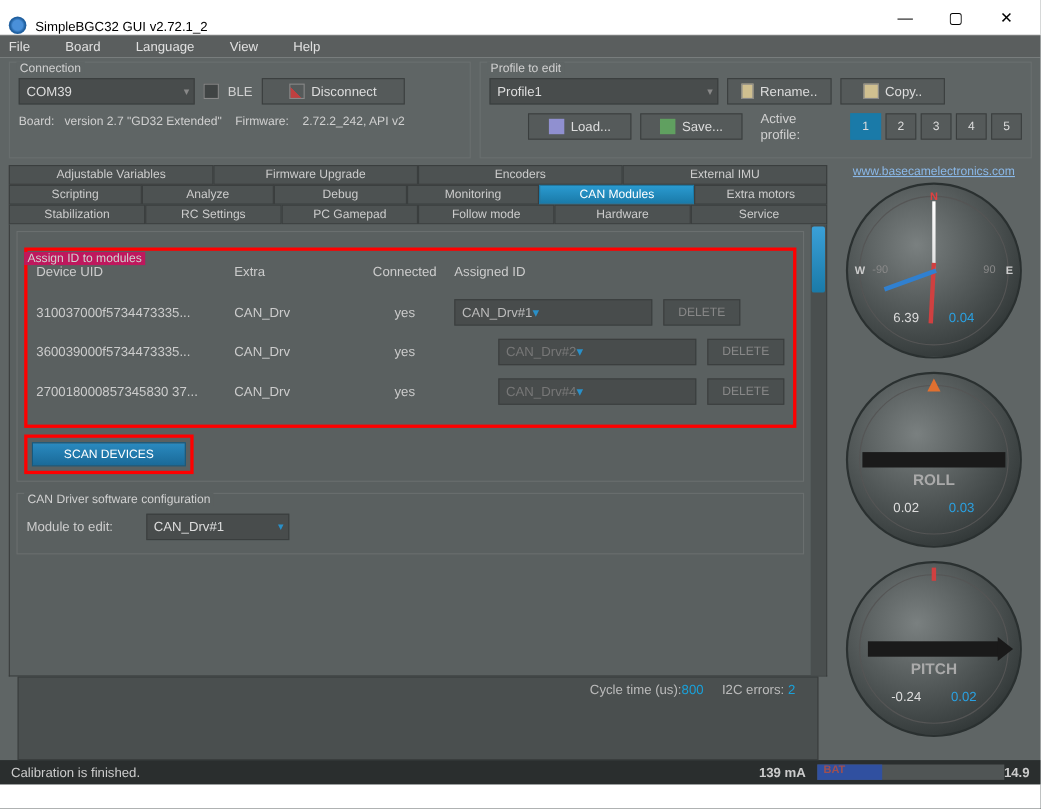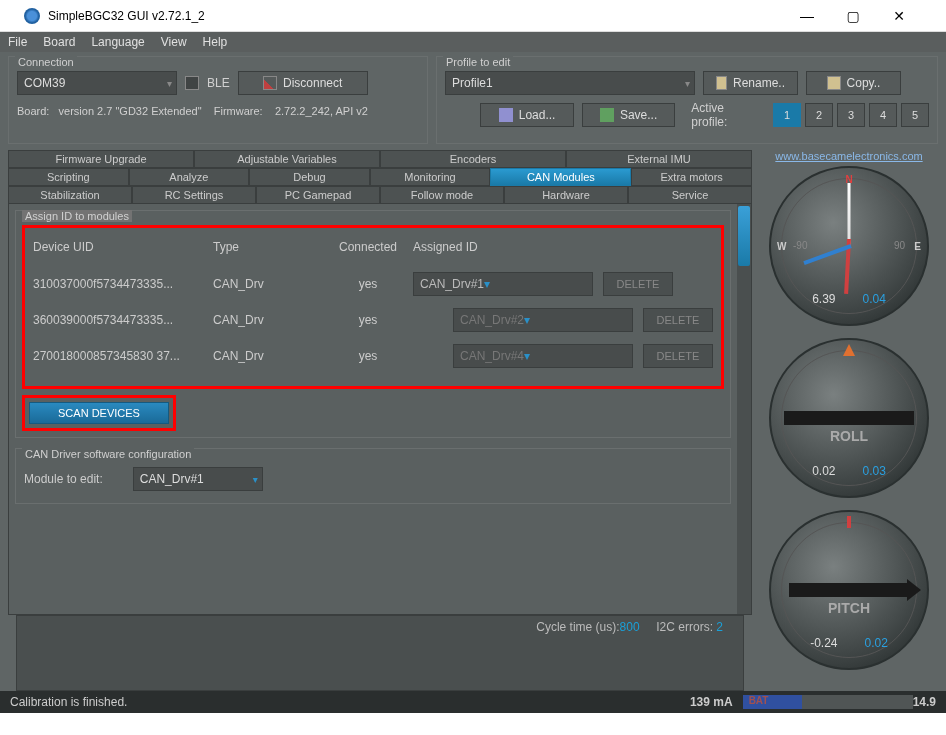--- a/index.html
+++ b/index.html
@@ -1,25 +1,25 @@
 <!DOCTYPE html>
 <html><head>
 <meta charset="utf-8">
 <style>
   * { box-sizing: border-box; margin: 0; padding: 0; font-family: Arial, sans-serif; }
   body { width: 946px; height: 735px; background: #fff; overflow: hidden; }
   
   
-  .titlebar { height: 32px; background: #fff; display: flex; align-items: center; padding: 0 24px; border-bottom: 1px solid #ddd; }
+  .titlebar { height: 32px; background: #fff; display: flex; align-items: flex-end; padding: 0 8px; border-bottom: 1px solid #ddd; }
   .titlebar .app-icon { width: 16px; height: 16px; background: radial-gradient(circle, #4a90d9 40%, #2060a0 60%); border-radius: 50%; margin-right: 8px; }
   .titlebar .title { flex: 1; font-size: 12px; color: #000; }
   .win-btn { width: 46px; height: 30px; display: flex; align-items: center; justify-content: center; font-size: 14px; color: #000; }
   
   
-  .menubar { height: 20px; background: #5a5e5e; display: flex; align-items: center; padding: 0 8px; gap: 16px; color: #e0e0e0; font-size: 12px; }
+  .menubar { height: 20px; background: #5a5e5e; display: flex; align-items: center; padding: 0 8px; gap: 32px; color: #e0e0e0; font-size: 12px; }
   .menubar span { cursor: pointer; }
   
   
   .app-body { height: 661px; background: #5f6565; display: flex; flex-direction: column; }
   
   
   .top-row { display: flex; padding: 4px 8px 0 8px; gap: 8px; }
   .panel { border: 1px solid #6a6f6f; position: relative; padding: 14px 8px 8px 8px; }
   .panel-title { position: absolute; top: -1px; left: 6px; font-size: 11px; color: #d0d0d0; background: #5f6565; padding: 0 3px; }
   
@@ -49,21 +49,21 @@
   .tab { background: #4d5252; border: 1px solid #3a3e3e; padding: 2px 8px; color: #ccc; display: flex; align-items: center; justify-content: center; height: 18px; cursor: pointer; }
   .tab.active { background: linear-gradient(#2a9ad0, #1a7aa8); color: #fff; border-color: #1a7aa8; }
   
   .tab-content { flex: 1; background: #5a6060; border: 1px solid #3a3e3e; border-top: none; position: relative; min-height: 0; }
   .scrollbar-track { position: absolute; right: 0; top: 0; bottom: 0; width: 14px; background: #4a4f4f; }
   .scrollbar-thumb { position: absolute; right: 1px; top: 2px; width: 12px; height: 60px; background: linear-gradient(#3aa0d8, #1a7aa8); border-radius: 2px; }
   
   .inner-content { padding: 6px 20px 6px 6px; height: 100%; }
   
   .assign-group { border: 1px solid #6a6f6f; padding: 10px 6px 6px 6px; position: relative; margin-bottom: 10px; }
-  .assign-group .panel-title { background: #737373; }
+  .assign-group .panel-title { background: #be185d; margin-top: 19px; }
   
   .highlight-box { border: 3px solid #ff0000; padding: 6px 8px 12px 8px; margin-top: 4px; }
   .table-head { display: flex; color: #ccc; font-size: 12px; padding: 6px 0 12px 0; }
   .col-uid { width: 180px; }
   .col-type { width: 120px; }
   .col-conn { width: 70px; text-align: center; }
   .col-aid { flex: 1; padding-left: 10px; }
   
   .table-row { display: flex; align-items: center; padding: 6px 0; font-size: 12px; color: #ccc; }
   .aid-combo { width: 180px; height: 24px; background: #484c4c; border: 1px solid #3a3e3e; display: flex; align-items: center; padding: 0 6px; color: #bbb; margin-right: 10px; position: relative; }
@@ -90,21 +90,21 @@
   
   .status-area { height: 76px; background: #4a4f4f; margin: 0 8px; border: 1px solid #3a3e3e; position: relative; }
   .status-text { position: absolute; right: 20px; top: 4px; color: #bbb; font-size: 12px; }
   .status-text .val { color: #1aa0d8; }
   
   
   .link { color: #8ab8e8; font-size: 11px; text-decoration: underline; margin-bottom: 4px; text-align: right; }
   .gauge { width: 160px; height: 160px; border-radius: 50%; background: radial-gradient(circle at 40% 35%, #7a8080 0%, #3a4040 70%, #1a2020 100%); border: 2px solid #2a3030; margin-bottom: 12px; position: relative; display: flex; align-items: center; justify-content: center; }
   .gauge-inner { position: absolute; inset: 10px; border: 1px solid #555; border-radius: 50%; }
   .gauge-label { position: absolute; font-size: 14px; color: #aaa; font-weight: bold; }
-  .gauge-vals { position: absolute; bottom: 18px; display: flex; gap: 27px; font-size: 12px; align-items: center; }
+  .gauge-vals { position: absolute; bottom: 28px; display: flex; gap: 27px; font-size: 12px; align-items: center; }
   .gauge-vals .v1 { color: #ddd; }
   .gauge-vals .v2 { color: #2aa0e0; }
   .gauge-tick { position: absolute; font-size: 10px; color: #888; }
   .compass-n { position: absolute; top: 6px; color: #e04040; font-size: 10px; font-weight: bold; }
   .compass-e { position: absolute; right: 6px; color: #ccc; font-size: 10px; font-weight: bold; }
   .compass-w { position: absolute; left: 6px; color: #ccc; font-size: 10px; font-weight: bold; }
   .needle { position: absolute; width: 3px; height: 65px; background: linear-gradient(#fff, #ddd); top: 15px; left: 50%; transform: translateX(-50%); }
   .needle-s { position: absolute; width: 4px; height: 55px; background: #d04040; bottom: 30px; left: 50%; transform: translateX(-50%) rotate(3deg); transform-origin: top; }
   .needle-blue { position: absolute; width: 4px; height: 50px; background: #3080d0; top: 50%; left: 50%; transform-origin: top; transform: rotate(70deg); }
   .roll-line { position: absolute; width: 130px; height: 14px; background: #1a1a1a; top: 50%; left: 50%; transform: translate(-50%, -50%); }
@@ -168,21 +168,21 @@
         <span>Board:</span>&nbsp;&nbsp;
         <span>version 2.7 "GD32 Extended"</span>&nbsp;&nbsp;&nbsp;
         <span>Firmware:</span>&nbsp;&nbsp;&nbsp;
         <span>2.72.2_242, API v2</span>
       </div>
     </div>
 
     <div class="panel profile-panel">
       <span class="panel-title">Profile to edit</span>
       <div class="row1">
-        <div class="combo" style="width:250px">
+        <div class="combo" style="width:208px">
           <span>Profile1</span>
             <span class="chev">▾</span>
         </div>
         <div class="btn" style="width:95px">
           <span class="icon-sm icon-doc"></span>
           <span>Rename..</span>
         </div>
         <div class="btn" style="width:95px">
           <span class="icon-sm icon-doc"></span>
           <span>Copy..</span>
@@ -208,22 +208,22 @@
           <div class="pbtn">5</div>
         </div>
       </div>
     </div>
   </div>
 
   <div class="tabs-container">
     <div class="left-main">
       <div class="tab-rows">
         <div class="tab-row">
+          <div class="tab" style="flex:1">Adjustable Variables</div>
           <div class="tab" style="flex:1">Firmware Upgrade</div>
-          <div class="tab" style="flex:1">Adjustable Variables</div>
           <div class="tab" style="flex:1">Encoders</div>
           <div class="tab" style="flex:1">External IMU</div>
         </div>
         <div class="tab-row">
           <div class="tab" style="flex:1">Scripting</div>
           <div class="tab" style="flex:1">Analyze</div>
           <div class="tab" style="flex:1">Debug</div>
           <div class="tab" style="flex:1">Monitoring</div>
           <div class="tab active" style="flex:1.2">CAN Modules</div>
           <div class="tab" style="flex:1">Extra motors</div>
@@ -241,21 +241,21 @@
       <div class="tab-content">
         <div class="scrollbar-track">
           <div class="scrollbar-thumb"></div>
         </div>
         <div class="inner-content">
           <div class="assign-group">
             <span class="panel-title">Assign ID to modules</span>
             <div class="highlight-box">
               <div class="table-head">
                 <div class="col-uid">Device UID</div>
-                <div class="col-type">Type</div>
+                <div class="col-type">Extra</div>
                 <div class="col-conn">Connected</div>
                 <div class="col-aid">Assigned ID</div>
               </div>
               <div class="table-row">
                 <div class="col-uid">310037000f5734473335...</div>
                 <div class="col-type">CAN_Drv</div>
                 <div class="col-conn">yes</div>
                 <div class="col-aid" style="display:flex;align-items:center">
                   <div class="aid-combo">
                       <span>CAN_Drv#1</span>

